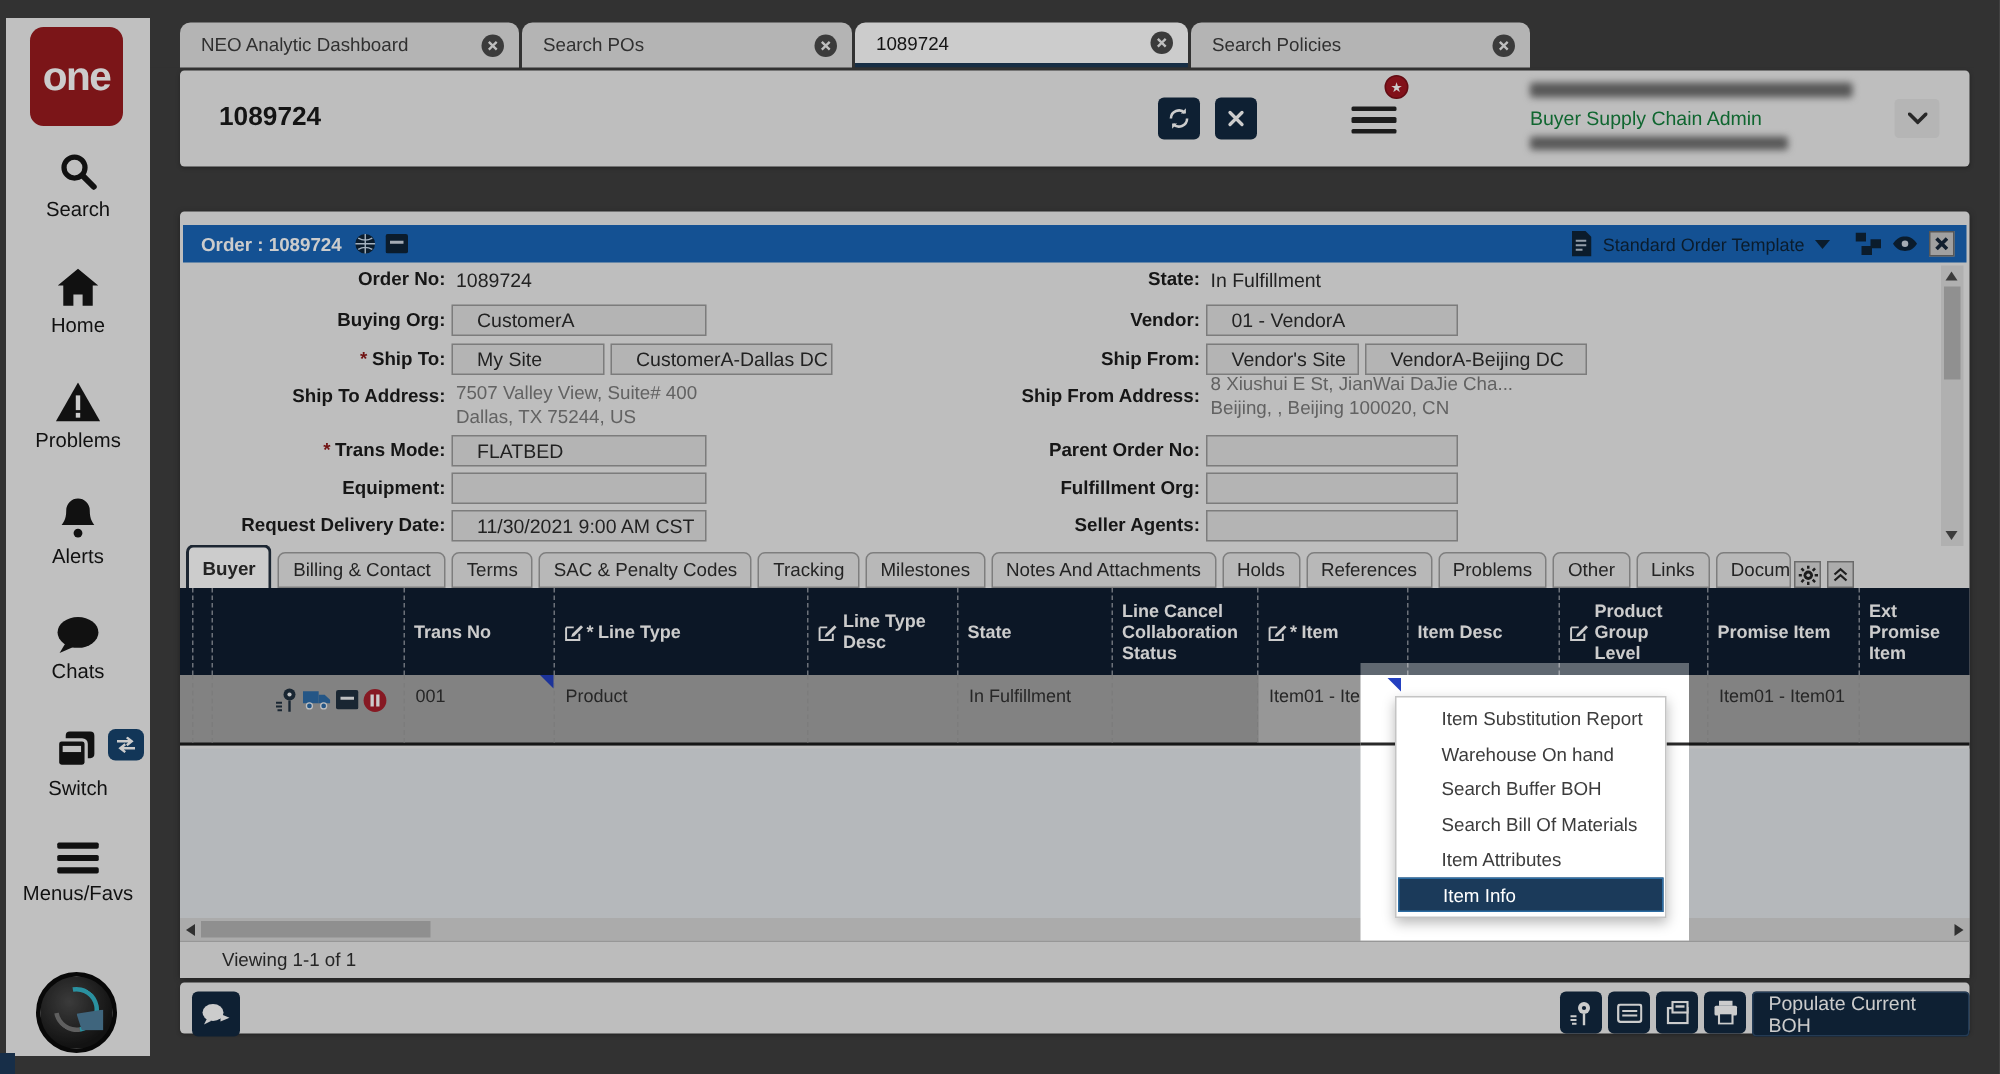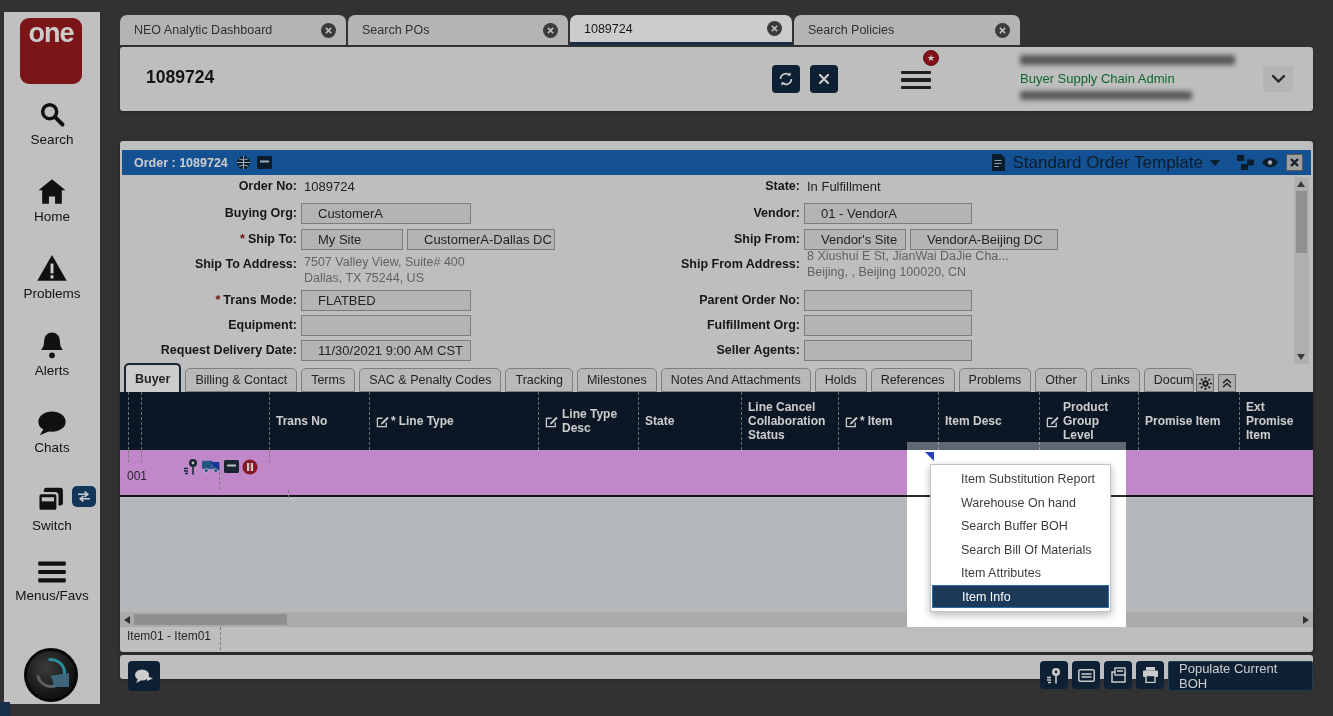--- a/index.html
+++ b/index.html
@@ -5,21 +5,21 @@
   html,body{margin:0;padding:0;background:#202020;}
   *{box-sizing:border-box;}
   #screen{position:relative;width:1333px;height:716px;background:#3f3f3f;overflow:hidden;
           font-family:"Liberation Sans","DejaVu Sans",sans-serif;}
   .abs{position:absolute;}
   svg{display:block;}
 
   
   #sidebar{position:absolute;left:4px;top:12px;width:96px;height:692px;background:#f1f1f1;}
   .logo{position:absolute;left:16px;top:6px;width:62px;height:66px;background:#9a1b1f;border-radius:9px;
-        display:flex;justify-content:center;color:#fff;font-size:27px;font-weight:bold;letter-spacing:-1px;}
+        display:flex;align-items:center;justify-content:center;color:#fff;font-size:27px;font-weight:bold;letter-spacing:-1px;}
   .nav-item{position:absolute;left:0;width:96px;display:flex;flex-direction:column;align-items:center;gap:4px;cursor:pointer;}
   .nav-lbl{font-size:13.5px;color:#161616;}
   .switch-badge{position:absolute;left:68px;top:474px;width:24px;height:21px;background:#17446e;border-radius:5px;
         display:flex;align-items:center;justify-content:center;}
   .avatar{position:absolute;left:20px;top:636px;width:54px;height:54px;border-radius:50%;
         background:radial-gradient(circle at 40% 35%,#4a4a4a 0%,#171717 70%);border:3px solid #0b0b0b;overflow:hidden;}
   .avatar .ring{position:absolute;left:9px;top:7px;width:30px;height:30px;border-radius:50%;
         border:3px solid #35b6c9;border-left-color:transparent;border-bottom-color:#777;transform:rotate(35deg);}
   .avatar .visor{position:absolute;left:24px;top:22px;width:18px;height:14px;background:#4f7f9d;
         clip-path:polygon(0 20%,100% 0,100% 100%,20% 100%);}
@@ -46,21 +46,21 @@
   .user-role{position:absolute;left:900px;top:24px;font-size:13px;color:#15803d;}
   .chev-btn{position:absolute;left:1143px;top:19px;width:30px;height:26px;background:#e3e3e3;border-radius:3px;
         display:flex;align-items:center;justify-content:center;cursor:pointer;}
 
   
   #panel{position:absolute;left:120px;top:141px;width:1193px;height:511px;background:#eee;border-radius:3px;box-shadow:0 1px 4px rgba(0,0,0,.35);}
   .bluebar{position:absolute;left:2px;top:9px;width:1189px;height:25px;background:#1966b8;
         display:flex;align-items:center;padding:0 8px 0 12px;}
   .bluebar .btitle{color:#fff;font-size:12.5px;font-weight:bold;margin-right:8px;}
   .bb-right{margin-left:auto;display:flex;align-items:center;gap:7px;color:#0e2338;}
-  .bb-right .ttext{font-size:17px;color:#0e2338;}
+  .bb-right .ttext{font-size:12px;color:#0e2338;}
   .caret-down{width:0;height:0;border-left:5px solid transparent;border-right:5px solid transparent;border-top:6px solid #0e2338;}
   .bb-close{width:17px;height:17px;background:#c9c9c9;border:1px solid #6f6f6f;display:flex;align-items:center;justify-content:center;cursor:pointer;}
 
   
   .lbl{position:absolute;font-size:12.5px;font-weight:bold;color:#1c1c1c;text-align:right;white-space:nowrap;}
   .lbl::after{content:":";}
   .req{color:#8c1717;margin-right:3px;}
   .val{position:absolute;font-size:13px;color:#2b2b2b;}
   .addr{position:absolute;font-size:12.5px;color:#7b7b7b;line-height:15.5px;}
   .ipt{position:absolute;height:21px;background:#e2e2e2;border:1px solid #9c9c9c;font-size:13px;line-height:19px;
@@ -78,36 +78,36 @@
         padding:0 9px;font-size:12.5px;color:#2e2e2e;display:flex;align-items:center;white-space:nowrap;cursor:pointer;}
   .dtab.active{height:29px;background:#fff;border:2px solid #23303f;border-bottom:none;font-weight:bold;}
   .dtab.trunc{max-width:52px;overflow:hidden;padding-right:0;}
   .mini-btn{width:18px;height:18px;background:#d8d8d8;border:1px solid #868686;display:flex;align-items:center;justify-content:center;cursor:pointer;flex:none;}
 
   
   .thead{position:absolute;left:0;top:251px;width:1193px;height:58px;background:#101d30;display:flex;}
   .th{border-right:1px dashed rgba(255,255,255,.5);color:#fff;font-size:12px;font-weight:bold;
       display:flex;align-items:center;padding:2px 6px;line-height:14px;}
   .hdr-req{color:#fff;margin:0 3px 0 2px;}
-  .trow{position:absolute;left:0;top:309px;width:1193px;height:47px;background:#f0abfc;border-bottom:2px solid #1c1c1c;display:flex;flex-direction:column;}
+  .trow{position:absolute;left:0;top:309px;width:1193px;height:47px;background:#a3a3a3;border-bottom:2px solid #1c1c1c;display:flex;}
   .td{border-right:1px dashed #9b9b9b;font-size:12px;color:#303030;padding:6px 7px;position:relative;line-height:16px;}
   .subline{position:absolute;top:0;bottom:0;border-left:1px dashed #9b9b9b;}
   .thead .subline{border-left:1px dashed rgba(255,255,255,.5);}
   .row-icons{position:absolute;right:11px;top:8px;display:flex;align-items:center;gap:3px;}
   .cell-tri{position:absolute;right:0;top:0;width:0;height:0;border-top:9px solid #2440c0;border-left:9px solid transparent;}
   .tbody-empty{position:absolute;left:0;top:358px;width:1193px;height:113px;background:#e3e6ea;}
 
   
   .hsb{position:absolute;left:0;top:471px;width:1193px;height:15px;background:#d6d6d6;}
   .hsb .thumb{position:absolute;left:14px;top:2px;width:153px;height:11px;background:#b3b3b3;}
   .viewing{position:absolute;left:0;top:486px;width:1193px;height:25px;background:#ebebeb;border-top:1px solid #bdbdbd;
         font-size:12.5px;color:#2f2f2f;display:flex;align-items:center;padding-left:28px;}
 
   
-  #footer{position:absolute;left:120px;top:655px;width:1193px;height:24px;background:#eee;border-radius:3px;box-shadow:0 1px 3px rgba(0,0,0,.3);}
+  #footer{position:absolute;left:120px;top:655px;width:1193px;height:34px;background:#eee;border-radius:3px;box-shadow:0 1px 3px rgba(0,0,0,.3);}
   .pop-btn{position:absolute;left:1048px;top:6px;height:30px;padding:0 11px;background:#122840;border-radius:3px;
         color:#fff;font-size:13px;display:flex;align-items:center;cursor:pointer;box-shadow:inset 0 0 0 1px #2c4a6b;}
 
   
   #dim{position:absolute;inset:0;background:rgba(0,0,0,.2);z-index:50;pointer-events:none;}
   .pop-strip{position:absolute;left:907px;top:442px;width:219px;height:8px;background:rgba(255,255,255,.35);z-index:60;}
   .pop-backdrop{position:absolute;left:907px;top:450px;width:219px;height:177px;background:#fff;z-index:60;}
   .pop-rowline{position:absolute;left:0;top:45px;width:100%;height:2px;background:#2a2a2a;}
   .pop-tri{position:absolute;left:925px;top:452px;width:0;height:0;border-top:9px solid #2440c0;border-left:9px solid transparent;z-index:62;}
   .menu{position:absolute;left:930px;top:464px;width:181px;height:148px;background:#fff;border:1px solid #c4c4c4;
@@ -568,20 +568,23 @@
     </div>
 
     <div class="tbody-empty"></div>
 
     <div class="hsb">
       <div class="tri-lf" style="position:absolute;left:4px;top:4px"></div>
       <div class="thumb"></div>
       <div class="tri-rt" style="position:absolute;right:4px;top:4px"></div>
     </div>
 
+    <div class="viewing">
+        <span>Viewing 1-1 of 1</span>
+      </div>
   </div>
 
   <div id="footer">
     <div class="navy-btn abs" style="left:8px;top:6px;width:32px;height:30px">
       <span>
         <svg width="20" height="15" viewBox="0 0 20 15">
             <ellipse cx="8" cy="6" rx="7" ry="5.6" fill="#fff"></ellipse>
             <path d="M4 10l-2 4 5-2.5z" fill="#fff"></path>
             <path d="M13 7l6 2.5-6 2.5z" fill="#fff"></path>
           </svg>

